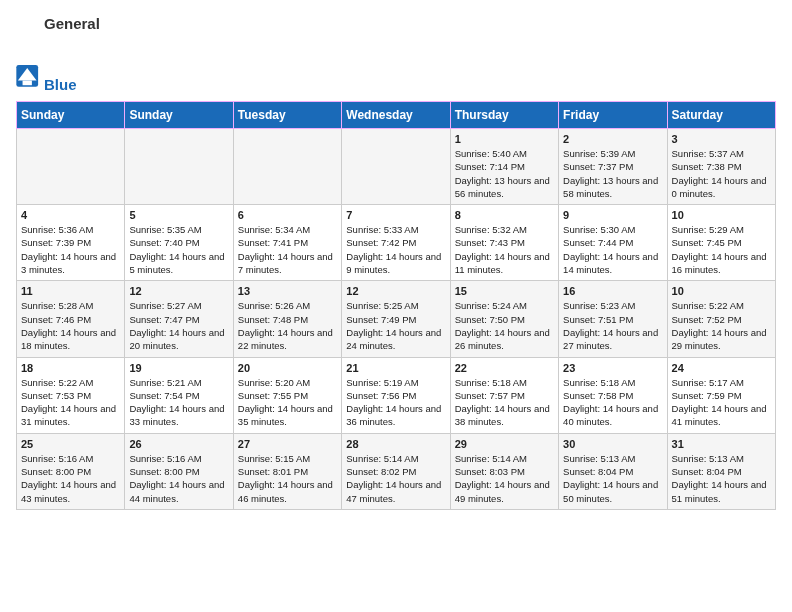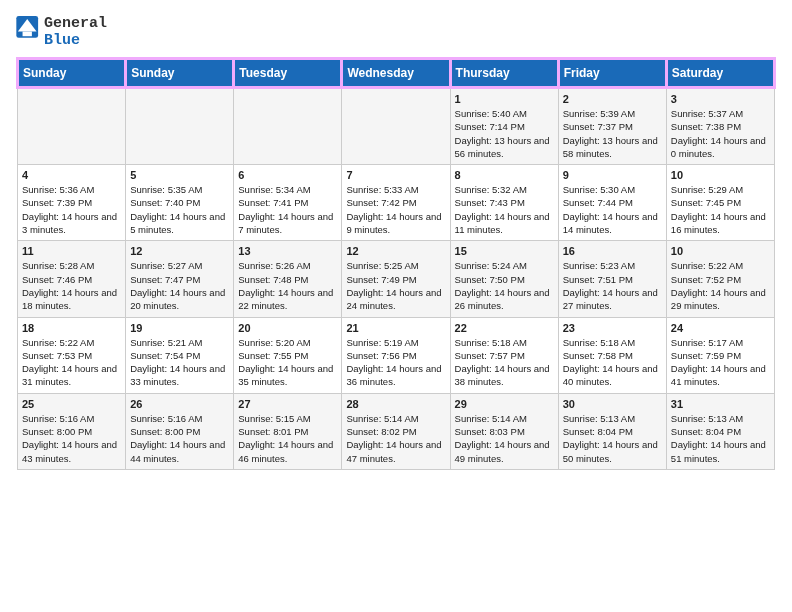--- a/index.html
+++ b/index.html
@@ -11,37 +11,37 @@
       padding: 16px;
     }
     .header {
       display: flex;
       justify-content: space-between;
       align-items: flex-start;
       margin-bottom: 8px;
     }
     .logo {
       display: flex;
-      align-items: flex-start;
-      font-family: Liberation Mono, monospace;
+      align-items: flex-end;
     }
     .logo-text {
       display: flex;
       flex-direction: column;
       line-height: 1.1;
     }
     .logo-general {
       font-size: 15px;
       font-weight: bold;
       color: #333;
     }
     .logo-blue {
       font-size: 15px;
       font-weight: bold;
       color: #1a6ab8;
+      margin-top: 44px;
     }
     .logo-icon {
       width: 24px;
       height: 28px;
       margin-right: 4px;
     }
     .title-block {
       text-align: right;
     }
     .month-title {
@@ -59,21 +59,21 @@
     }
     thead tr {
       background: #1a6ab8;
       color: #fff;
     }
     thead th {
       padding: 6px 4px;
       font-size: 12px;
       font-weight: bold;
       text-align: left;
-      border: 3px solid #f0abfc;
+      border: 1px solid #f0abfc;
     }
     tbody tr {
       vertical-align: top;
     }
     tbody td {
       border: 1px solid #ccc;
       padding: 4px 4px;
       font-size: 9.5px;
       color: #222;
       width: calc(100% / 7);

